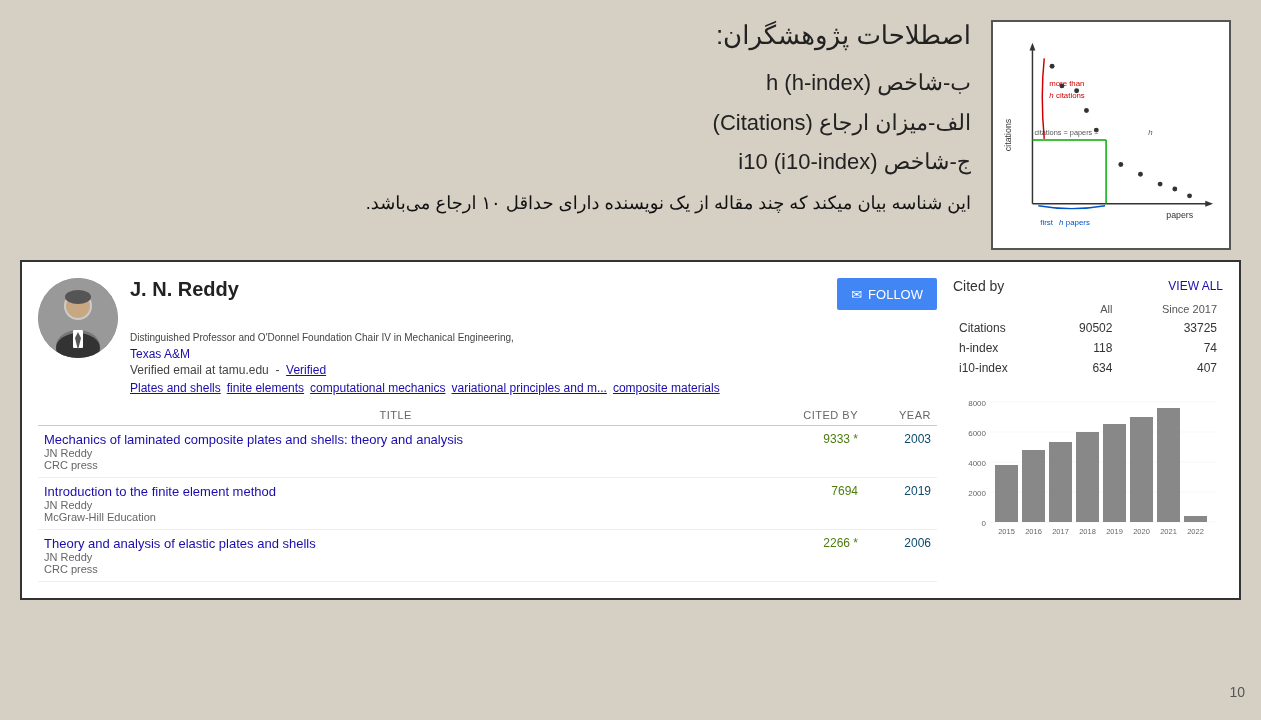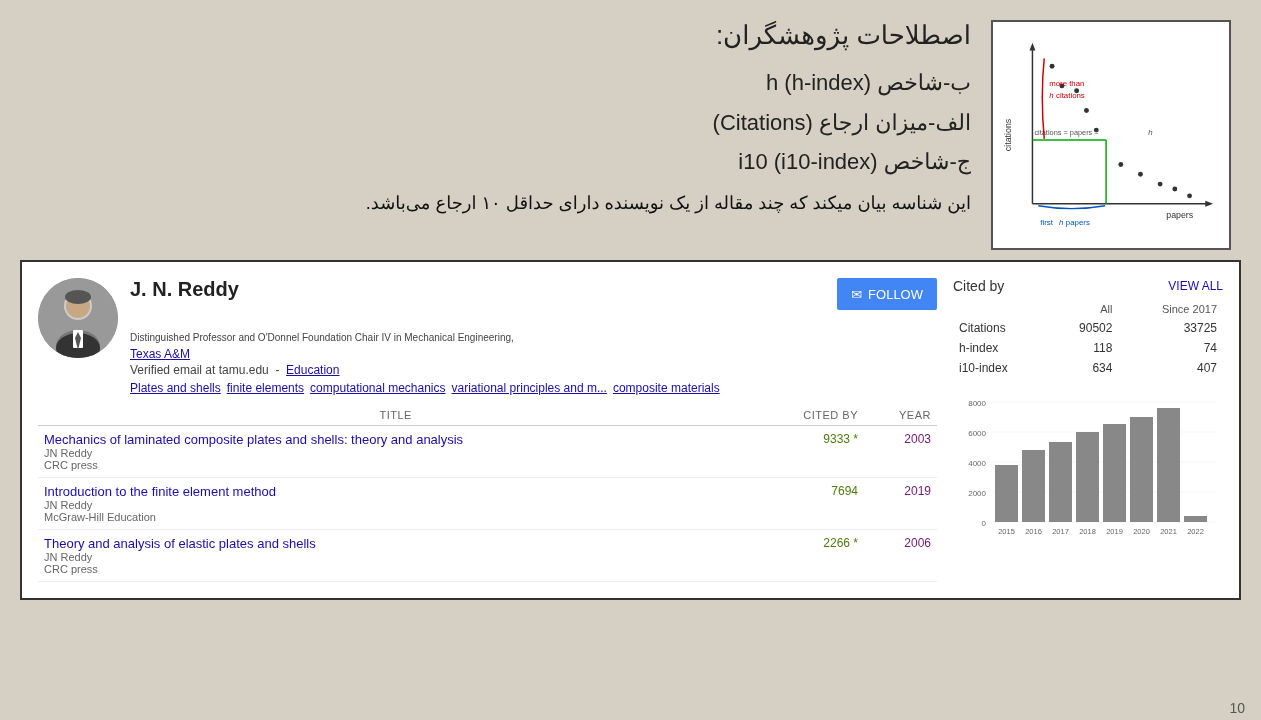--- a/index.html
+++ b/index.html
@@ -126,21 +126,20 @@
     }
 
     .profile-affil {
       font-size: 12px;
       color: #444;
       margin-bottom: 2px;
     }
 
     .profile-affil a, .profile-affil span.link {
       color: #1a0dab;
-      text-decoration: underline;
       cursor: pointer;
     }
 
     .profile-email {
       font-size: 12px;
       color: #444;
       margin-bottom: 4px;
     }
 
     .profile-email span.link {
@@ -225,21 +224,21 @@
 
     .pub-cited {
       text-align: right;
       color: #4d7c0f;
       font-size: 12px;
       white-space: nowrap;
     }
 
     .pub-year {
       text-align: right;
-      color: #701a75;
+      color: #0c4a6e;
       font-size: 12px;
     }
 
     
     .right-panel {
       width: 270px;
       min-width: 270px;
     }
 
     .get-profile-btn {
@@ -308,21 +307,21 @@
     .bar-chart-container {
       width: 100%;
       margin-top: 16px;
       position: relative;
       height: 140px;
     }
 
     
     .slide-number {
       position: absolute;
-      bottom: 4px;
+      bottom: 20px;
       right: 16px;
       font-size: 14px;
       color: #555;
     }
   </style>
 </head>
 <body>
 
 <div class="top-section">
 
@@ -409,21 +408,21 @@
         <div class="profile-name">J. N. Reddy</div>
         <div class="profile-title">
           <span>Distinguished Professor and O'Donnel Foundation Chair IV in Mechanical Engineering,</span>
         </div>
         <div class="profile-affil">
           <span class="link">Texas A&amp;M</span>
         </div>
         <div class="profile-email">
           <span>Verified email at tamu.edu</span>
           &nbsp;-&nbsp;
-          <span class="link">Education</span>
+          <span class="link">Verified</span>
         </div>
         <div class="profile-tags">
 
         <span>Plates and shells</span>
             <span>finite elements</span>
             <span>computational mechanics</span>
             <span>variational principles and m...</span>
             <span>composite materials</span>
           </div>
       </div>

